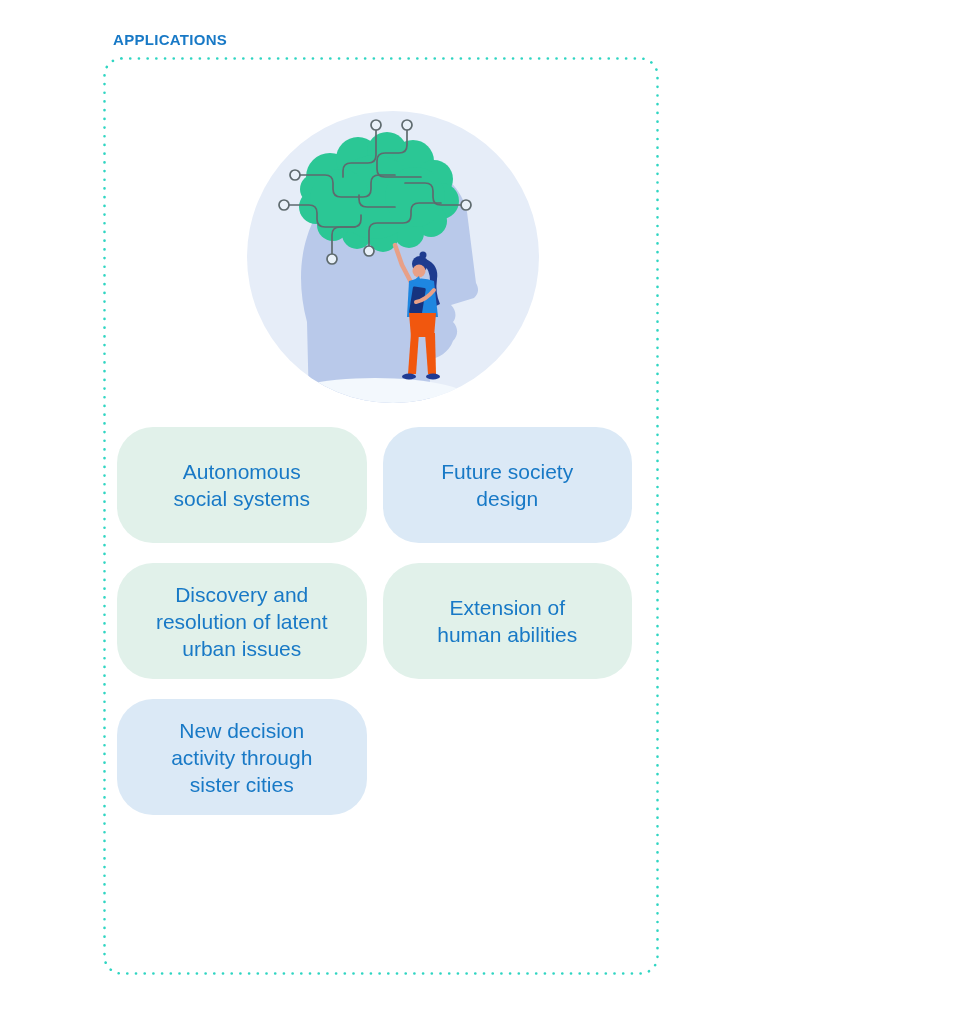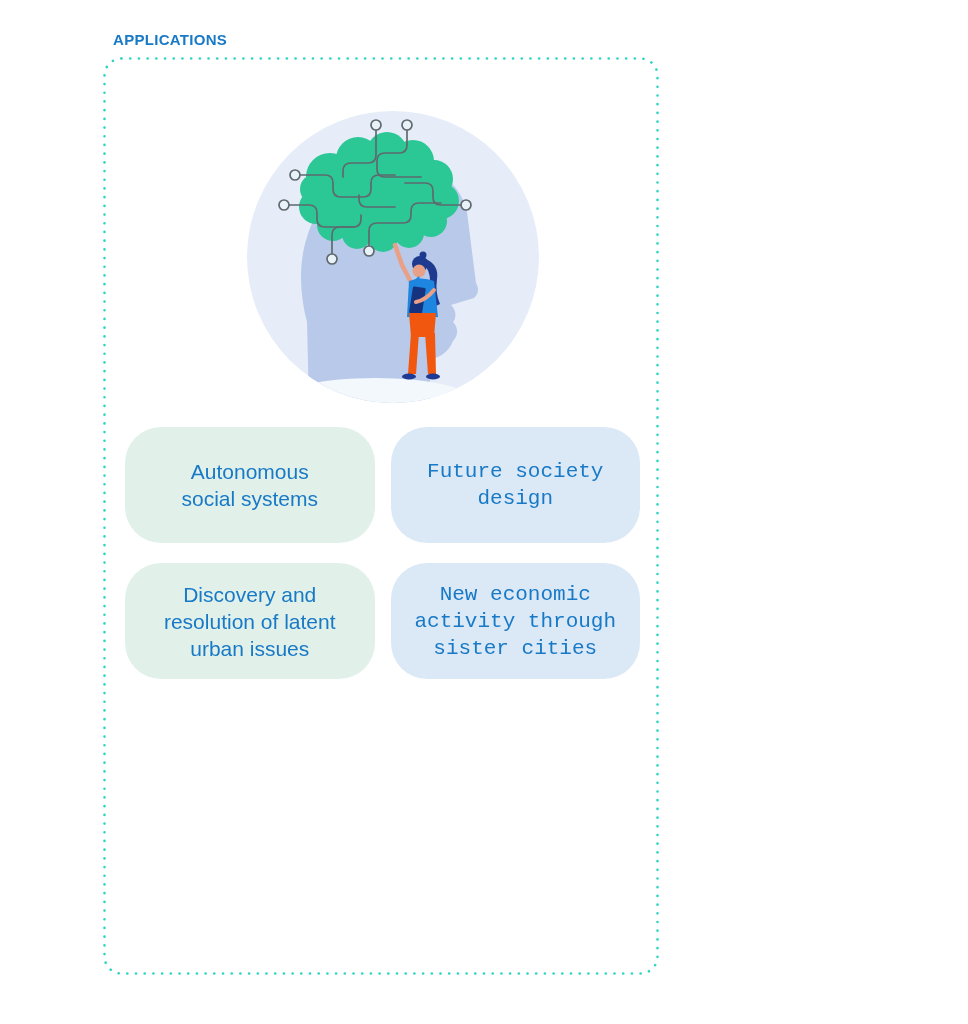--- a/index.html
+++ b/index.html
@@ -24,40 +24,40 @@
     width: 556px; height: 918px;
   }
   .frame-border { position: absolute; inset: 0; }
 
   .illustration {
     position: absolute; left: 142px; top: 50px;
     width: 296px; height: 298px;
   }
 
   .cards {
-    position: absolute; left: 22px; top: 370px; width: 515px;
+    position: absolute; left: 14px; top: 370px; width: 515px;
     display: grid;
     grid-template-columns: 1fr 1fr;
     column-gap: 16px;
     row-gap: 20px;
     grid-auto-rows: 116px;
   }
   .card {
     border-radius: 36px;
     display: flex; align-items: center; justify-content: center;
     text-align: center;
     padding: 4px 14px;
     box-sizing: border-box;
     color: var(--text-blue, #1879c6);
     font-size: 21px;
     line-height: 27px;
     white-space: pre-line;
   }
   .card.green { background: var(--card-green, #e1f1ea); }
-  .card.blue  { background: var(--card-blue,  #dbe9f6); font-family: Liberation Mono, monospace; }
+  .card.blue  { background: var(--card-blue,  #dbe9f6); }
 </style>
 </head>
 <body>
 
 <div class="canvas">
 
   <div class="page-title">APPLICATIONS</div>
 
   <div class="frame">
 
@@ -163,19 +163,21 @@
     </svg>
 
     <div class="cards">
       <div class="card green">Autonomous
 social systems</div>
       <div class="card blue">Future society
 design</div>
       <div class="card green">Discovery and
 resolution of latent
 urban issues</div>
-      <div class="card blue">New economic
+      <div class="card green">Extension of
+human abilities</div>
+      <div class="card blue">New decision
 activity through
 sister cities</div>
     </div>
 
   </div>
 </div>
 
 </body></html>

